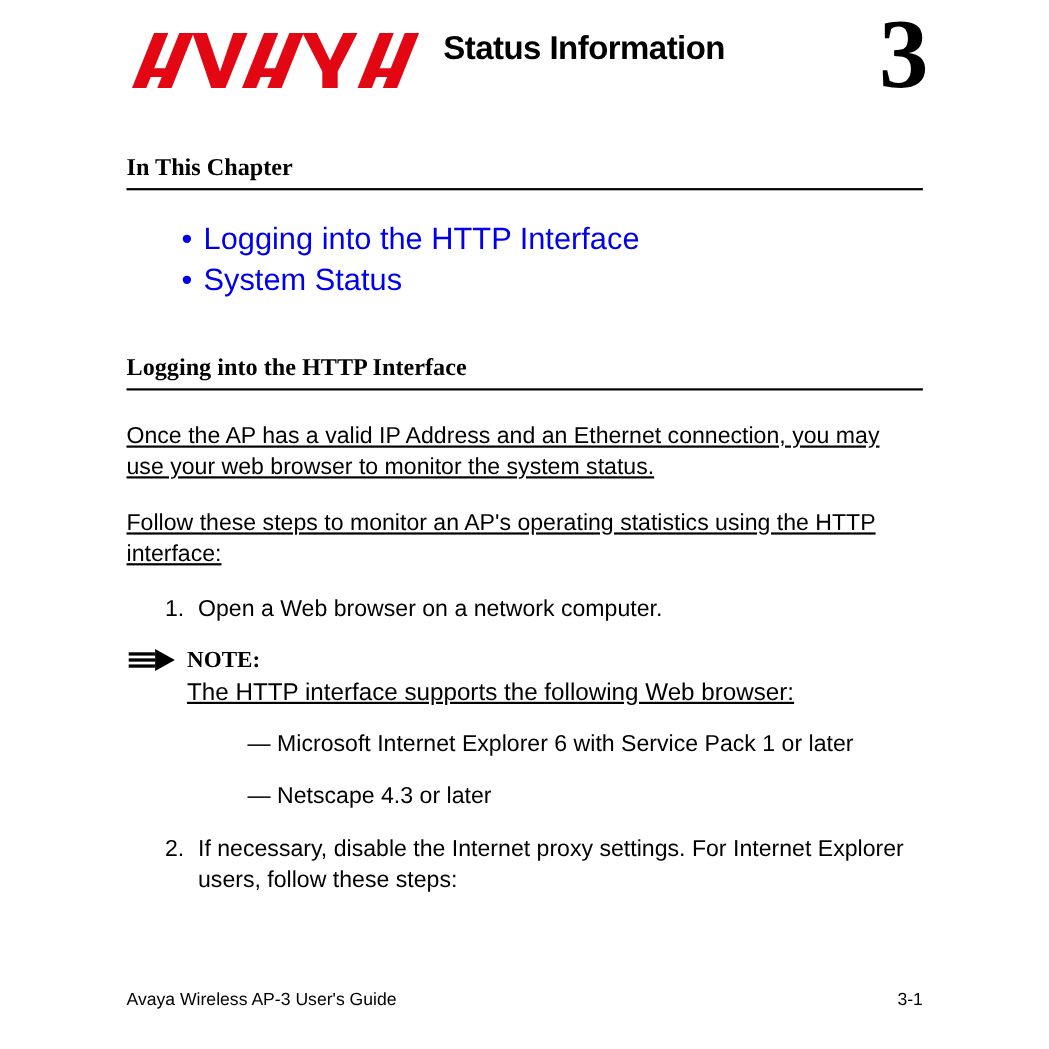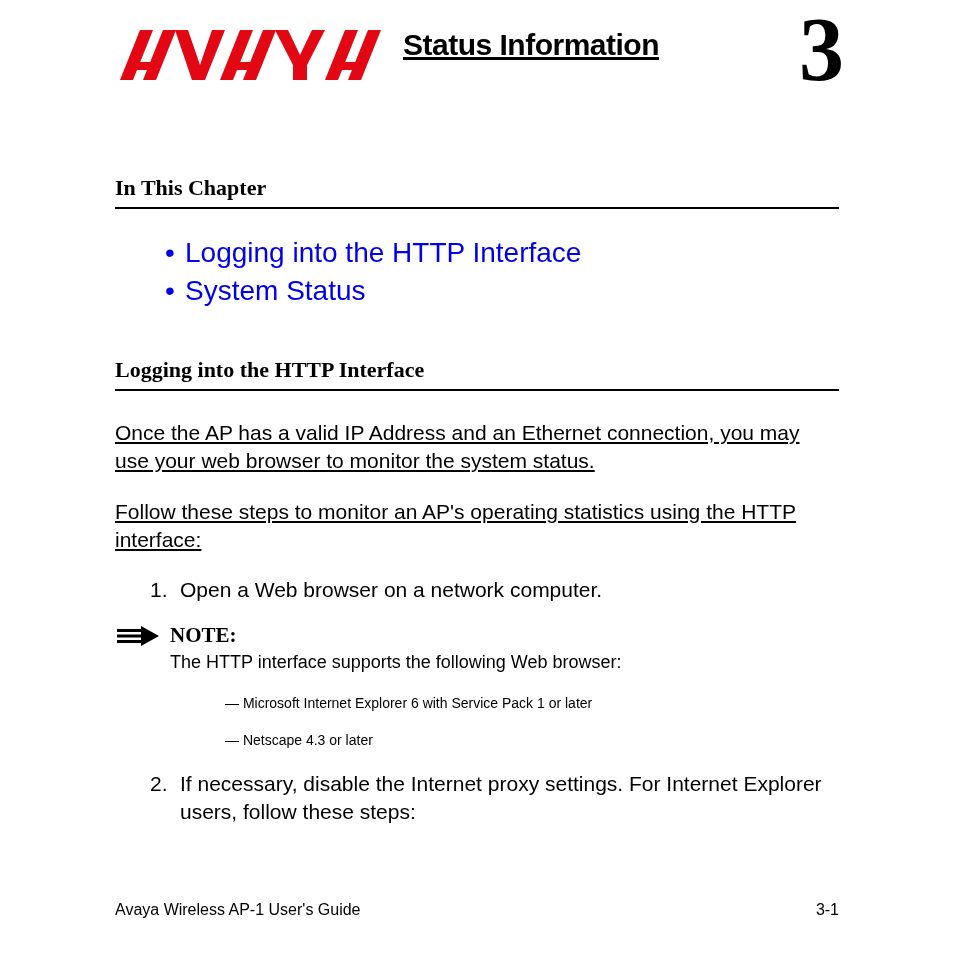--- a/index.html
+++ b/index.html
@@ -12,23 +12,22 @@
       height: 954px;
       background: white;
       font-family: Arial, Helvetica, sans-serif;
       color: #000;
       position: relative;
       padding: 20px 115px 0 115px;
     }
     .header {
       display: flex;
       align-items: flex-start;
-      margin-bottom: 81px;
-      position: relative;
-      text-decoration: underline;
+      margin-bottom: 44px;
+      position: relative;
     }
     .logo {
       flex-shrink: 0;
     }
     .logo svg {
       width: 280px;
       height: 70px;
     }
     .chapter-title {
       font-size: 30px;
@@ -111,30 +110,31 @@
     }
     .note-content {
       padding-left: 55px;
     }
     .note-label {
       font-family: Georgia, 'Times New Roman', serif;
       font-size: 21px;
       font-weight: bold;
     }
     .note-text {
-      font-size: 18px;
+      font-size: 22px;
       line-height: 1.35;
       margin-top: 2px;
+      text-decoration: underline;
     }
     .dash-list {
       padding-left: 55px;
       margin-top: 20px;
     }
     .dash-list div {
-      font-size: 14px;
+      font-size: 21px;
       line-height: 1.35;
       margin-bottom: 18px;
     }
     .footer {
       position: absolute;
       bottom: 35px;
       left: 115px;
       right: 115px;
       display: flex;
       justify-content: space-between;
@@ -212,15 +212,15 @@
 </div>
 
 <ol class="numbered-list">
   <li>
     <span class="num">2.</span>
     <span>If necessary, disable the Internet proxy settings. For Internet Explorer users, follow these steps:</span>
   </li>
 </ol>
 
 <div class="footer">
-  <span>Avaya Wireless AP-1 User's Guide</span>
+  <span>Avaya Wireless AP-3 User's Guide</span>
   <span>3-1</span>
 </div>
 
 </body></html>

